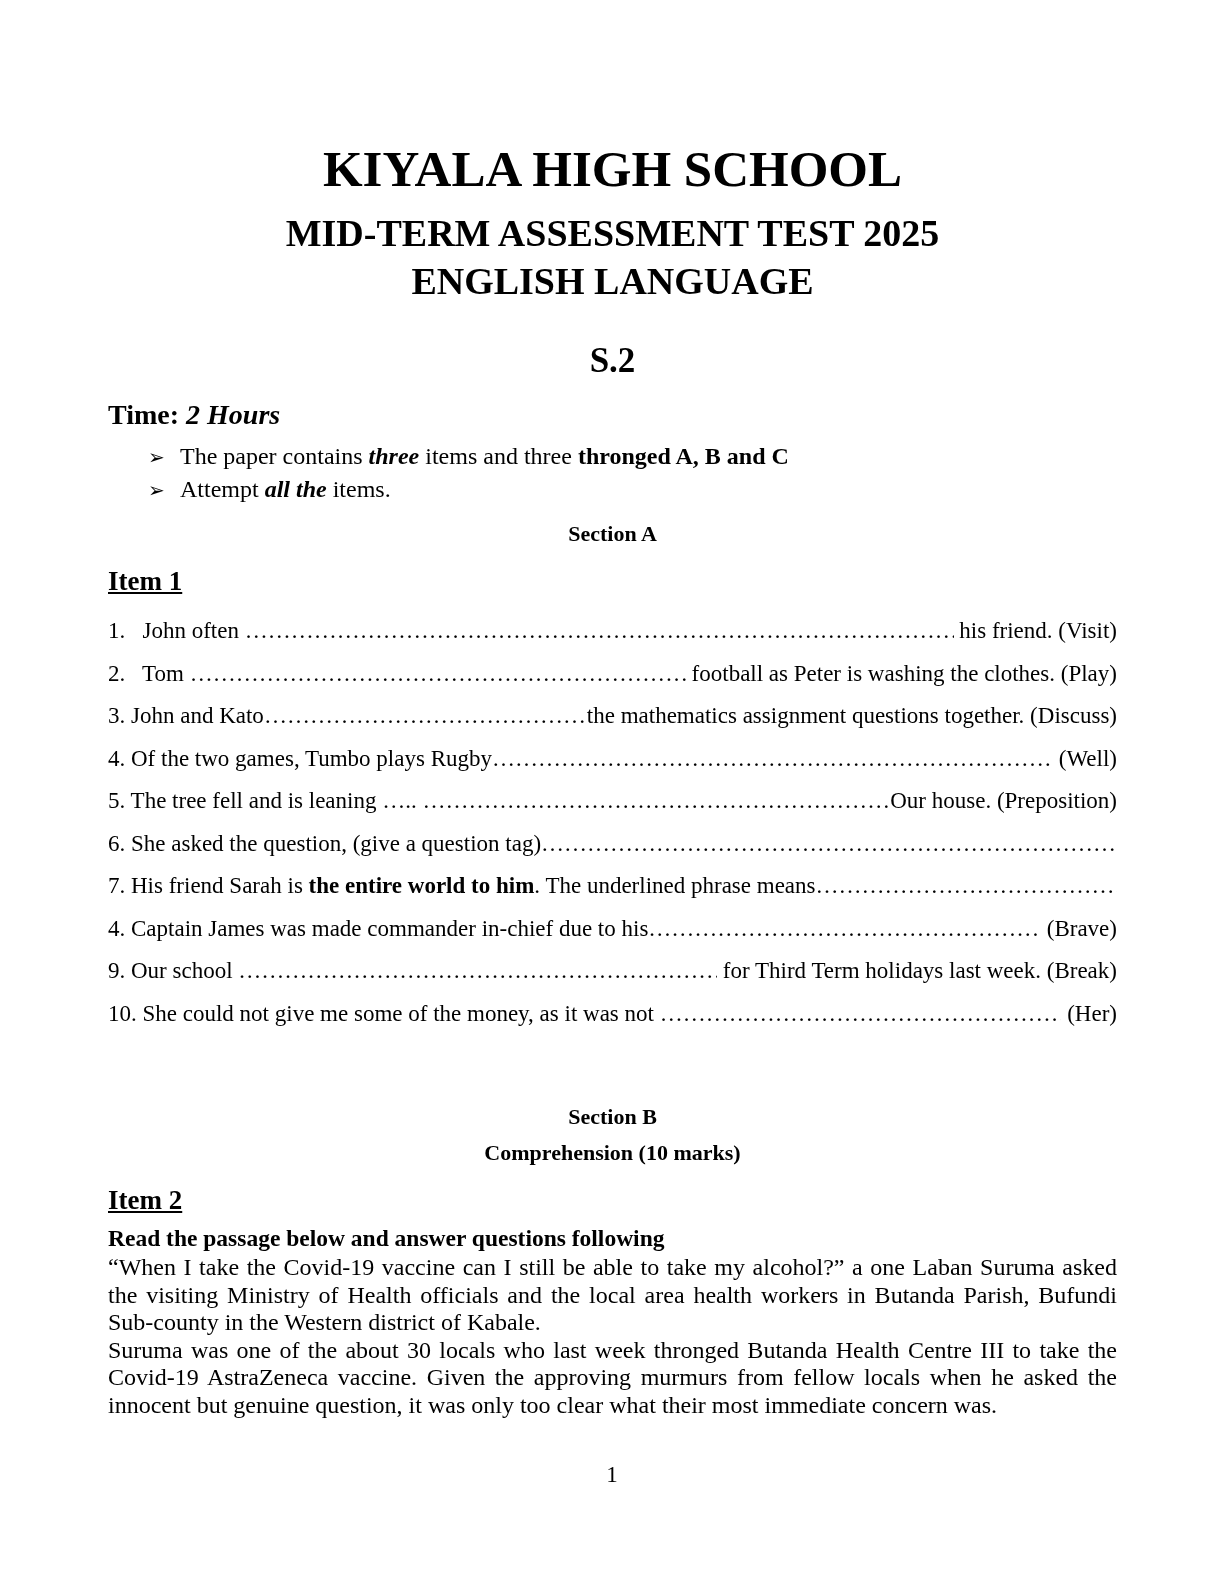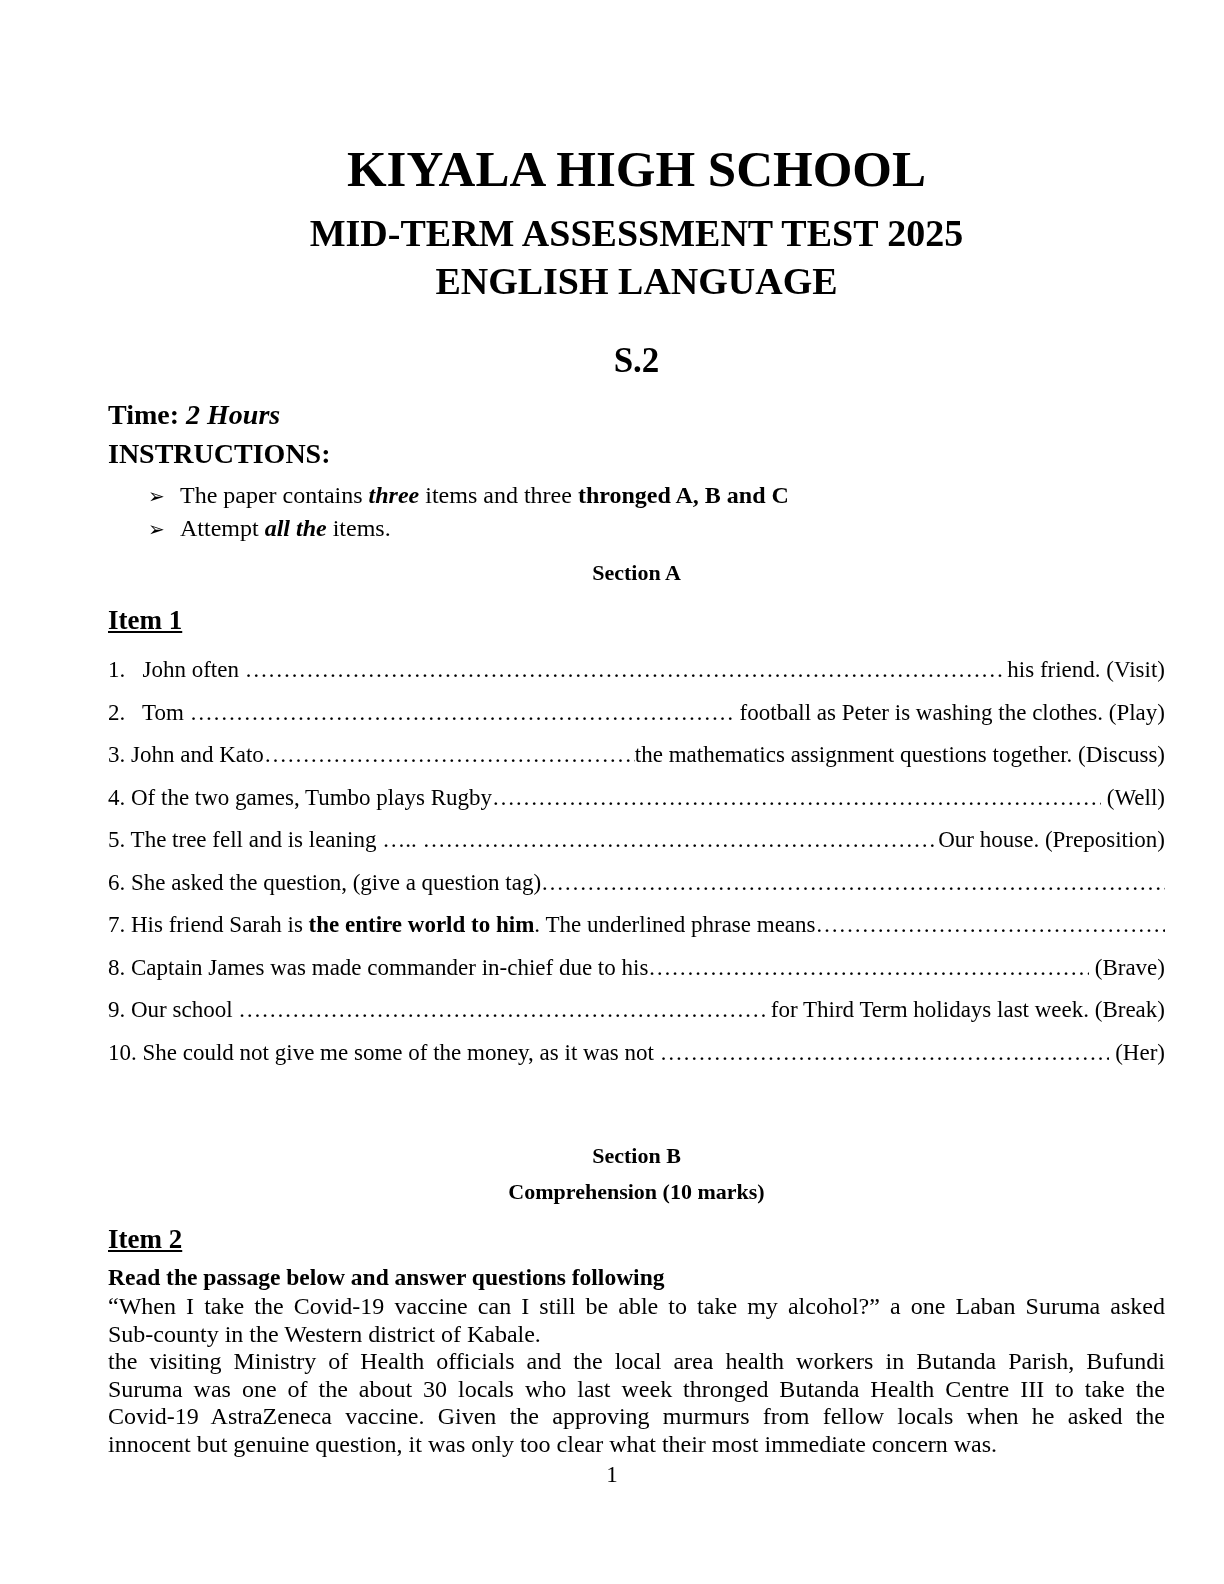--- a/index.html
+++ b/index.html
@@ -1,21 +1,21 @@
 <!DOCTYPE html>
 <html><head>
 <meta charset="utf-8">
 <style>
   html, body { margin: 0; padding: 0; background: #ffffff; }
   .page {
     position: relative;
     width: 1224px;
     height: 1584px;
     box-sizing: border-box;
-    padding: 142px 59px 0 108px;
+    padding: 142px 107px 0 108px;
     background: #ffffff;
     color: #000000;
     font-family: "Liberation Serif", "DejaVu Serif", serif;
     font-size: 23px;
     overflow: hidden;
   }
   .center { text-align: center; }
   .school-title {
     font-size: 51px;
     font-weight: bold;
@@ -124,21 +124,20 @@
 
 <div class="page">
 
   <div class="school-title center">KIYALA HIGH SCHOOL</div>
   <div class="exam-title center">MID-TERM ASSESSMENT TEST 2025</div>
   <div class="subject-title center">ENGLISH LANGUAGE</div>
   <div class="class-level center">S.2</div>
 
   <div class="time-line"><span>Time: </span><span class="time-value">2 Hours</span></div>
 
-  <div class="instructions-heading">INSTRUCTIONS:</div>
 
   <div class="bullet-list">
     <div class="bullet-row">
       <span class="bullet-glyph">➢</span>
       <span><span>The paper contains </span><span class="bi">three</span><span> items and three </span><span class="b">thronged A, B and C</span></span>
     </div>
     <div class="bullet-row">
       <span class="bullet-glyph">➢</span>
       <span><span>Attempt </span><span class="bi">all the</span><span> items.</span></span>
     </div>
@@ -148,34 +147,34 @@
   <div class="item-heading">Item 1</div>
 
   <div class="questions">
     <div class="q"><span class="seg">1.   John often </span><span class="seg b"></span><span class="seg"></span><span class="leader">……………………………………………………………………………………………………………………………………………………</span><span class="seg"> his friend. (Visit)</span></div>
     <div class="q"><span class="seg">2.   Tom </span><span class="seg b"></span><span class="seg"></span><span class="leader">……………………………………………………………………………………………………………………………………………………</span><span class="seg"> football as Peter is washing the clothes. (Play)</span></div>
     <div class="q"><span class="seg">3. John and Kato</span><span class="seg b"></span><span class="seg"></span><span class="leader">……………………………………………………………………………………………………………………………………………………</span><span class="seg">the mathematics assignment questions together. (Discuss)</span></div>
     <div class="q"><span class="seg">4. Of the two games, Tumbo plays Rugby</span><span class="seg b"></span><span class="seg"></span><span class="leader">……………………………………………………………………………………………………………………………………………………</span><span class="seg"> (Well)</span></div>
     <div class="q"><span class="seg">5. The tree fell and is leaning ….. </span><span class="seg b"></span><span class="seg"></span><span class="leader">……………………………………………………………………………………………………………………………………………………</span><span class="seg">Our house. (Preposition)</span></div>
     <div class="q"><span class="seg">6. She asked the question, (give a question tag)</span><span class="seg b"></span><span class="seg"></span><span class="leader">……………………………………………………………………………………………………………………………………………………</span><span class="seg"></span></div>
     <div class="q"><span class="seg">7. His friend Sarah is </span><span class="seg b">the entire world to him</span><span class="seg">. The underlined phrase means</span><span class="leader">……………………………………………………………………………………………………………………………………………………</span><span class="seg"></span></div>
-    <div class="q"><span class="seg">8. Captain James was made commander in-chief due to his</span><span class="seg b"></span><span class="seg"></span><span class="leader">……………………………………………………………………………………………………………………………………………………</span><span class="seg"> (Brave)</span></div>
+    <div class="q"><span class="seg">4. Captain James was made commander in-chief due to his</span><span class="seg b"></span><span class="seg"></span><span class="leader">……………………………………………………………………………………………………………………………………………………</span><span class="seg"> (Brave)</span></div>
     <div class="q"><span class="seg">9. Our school </span><span class="seg b"></span><span class="seg"></span><span class="leader">……………………………………………………………………………………………………………………………………………………</span><span class="seg"> for Third Term holidays last week. (Break)</span></div>
     <div class="q"><span class="seg">10. She could not give me some of the money, as it was not </span><span class="seg b"></span><span class="seg"></span><span class="leader">……………………………………………………………………………………………………………………………………………………</span><span class="seg"> (Her)</span></div>
   </div>
 
   <div class="section-b-block">
     <div class="section-heading" style="margin-top:0;">Section B</div>
     <div class="section-heading" style="margin-top:0;">Comprehension (10 marks)</div>
     <div class="item-heading">Item 2</div>
     <div class="item-instruction">Read the passage below and answer questions following</div>
     <div class="passage">
       <div class="pline jline">“When I take the Covid-19 vaccine can I still be able to take my alcohol?” a one Laban Suruma asked</div>
+      <div class="pline jline">the visiting Ministry of Health officials and the local area health workers in Butanda Parish, Bufundi</div>
       <div class="pline">Sub-county in the Western district of Kabale.</div>
-      <div class="pline jline">the visiting Ministry of Health officials and the local area health workers in Butanda Parish, Bufundi</div>
       <div class="pline jline">Suruma was one of the about 30 locals who last week thronged Butanda Health Centre III to take the</div>
       <div class="pline jline">Covid-19 AstraZeneca vaccine. Given the approving murmurs from fellow locals when he asked the</div>
       <div class="pline">innocent but genuine question, it was only too clear what their most immediate concern was.</div>
     </div>
   </div>
 
   <div class="page-number">1</div>
 
 </div>
 

